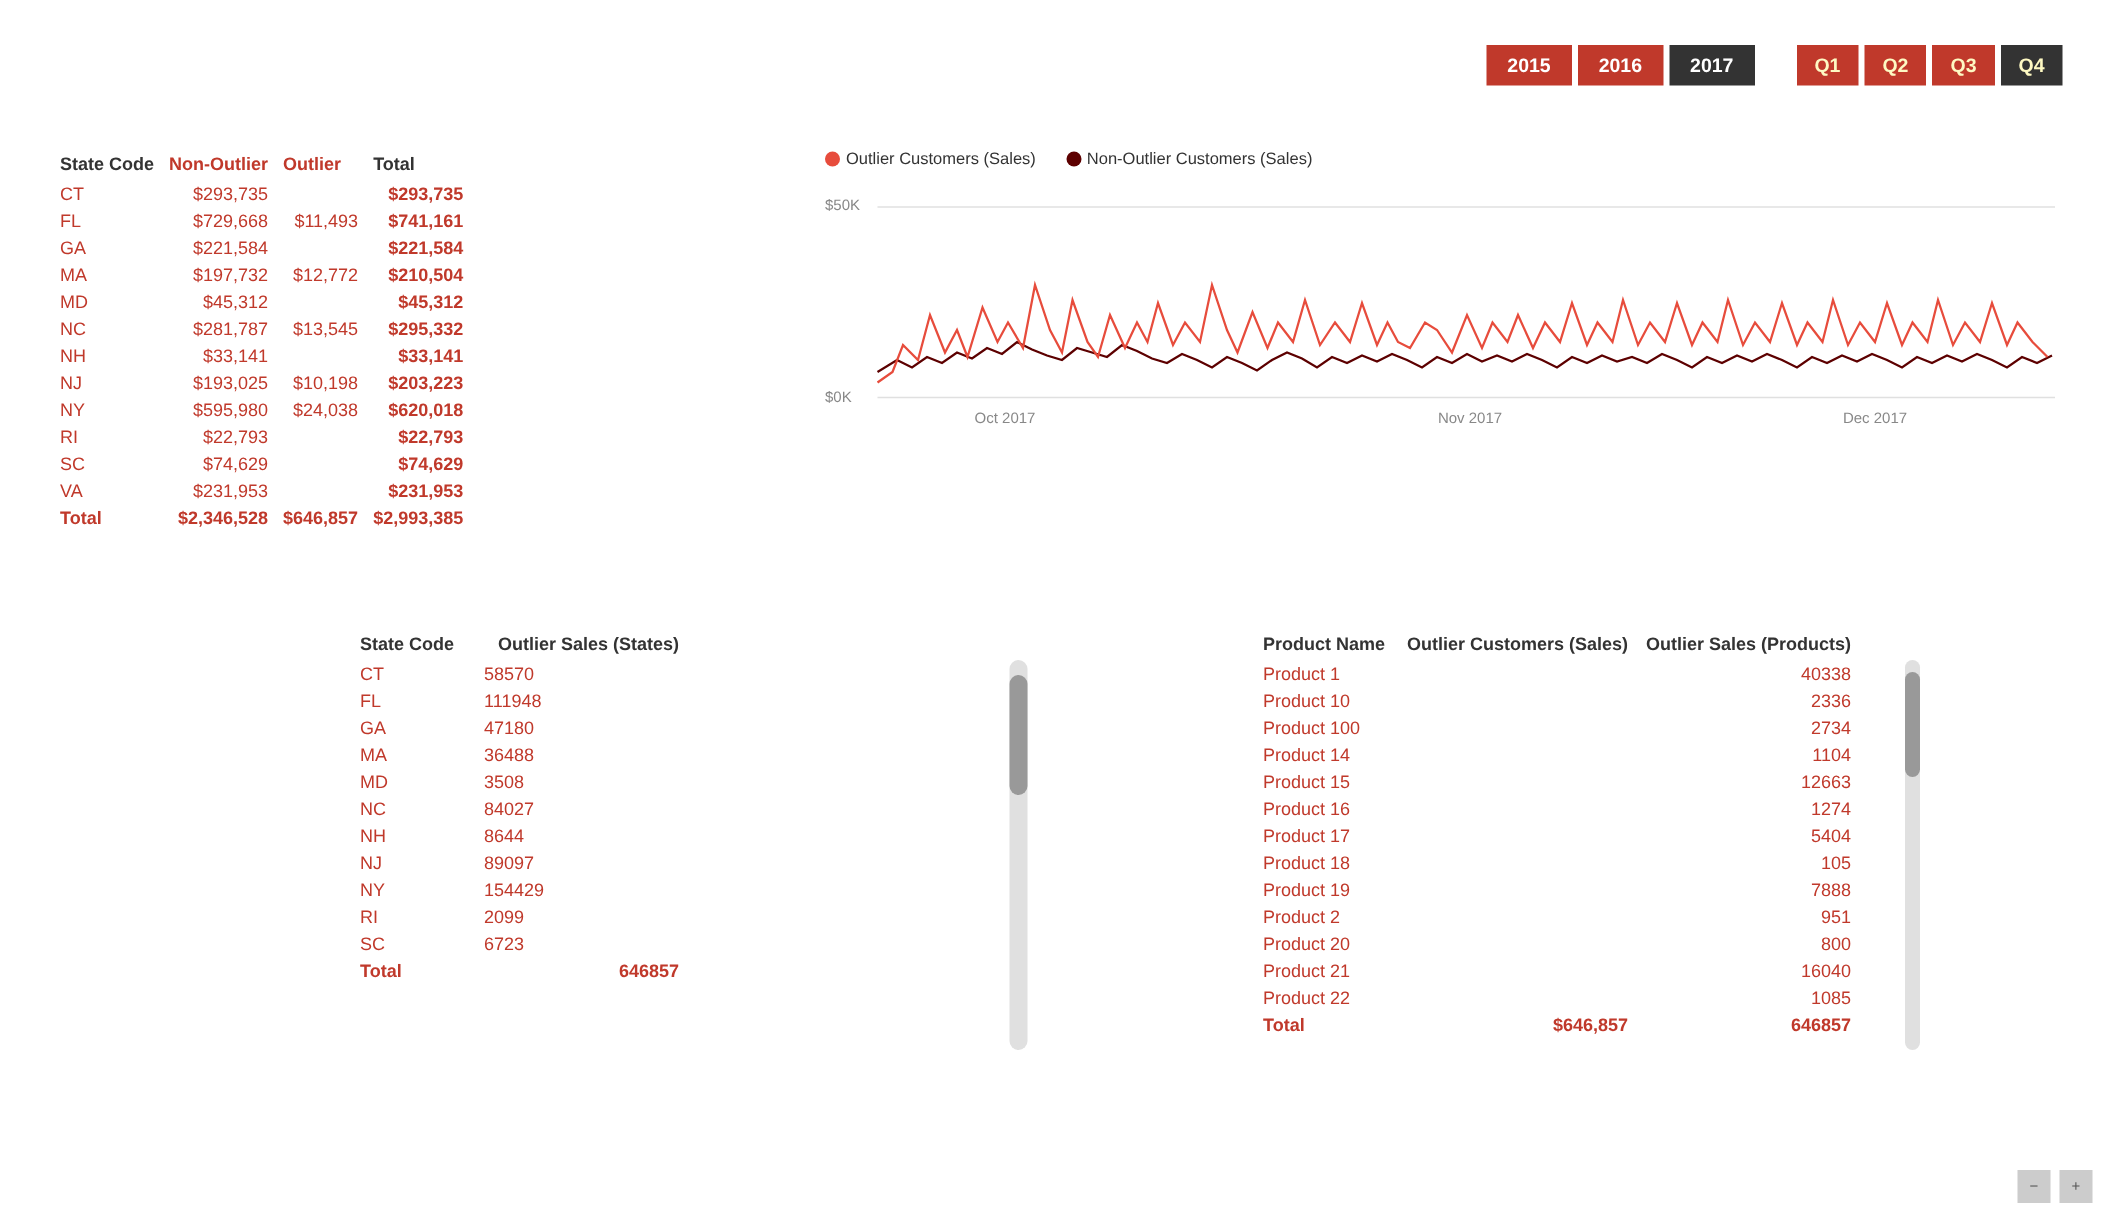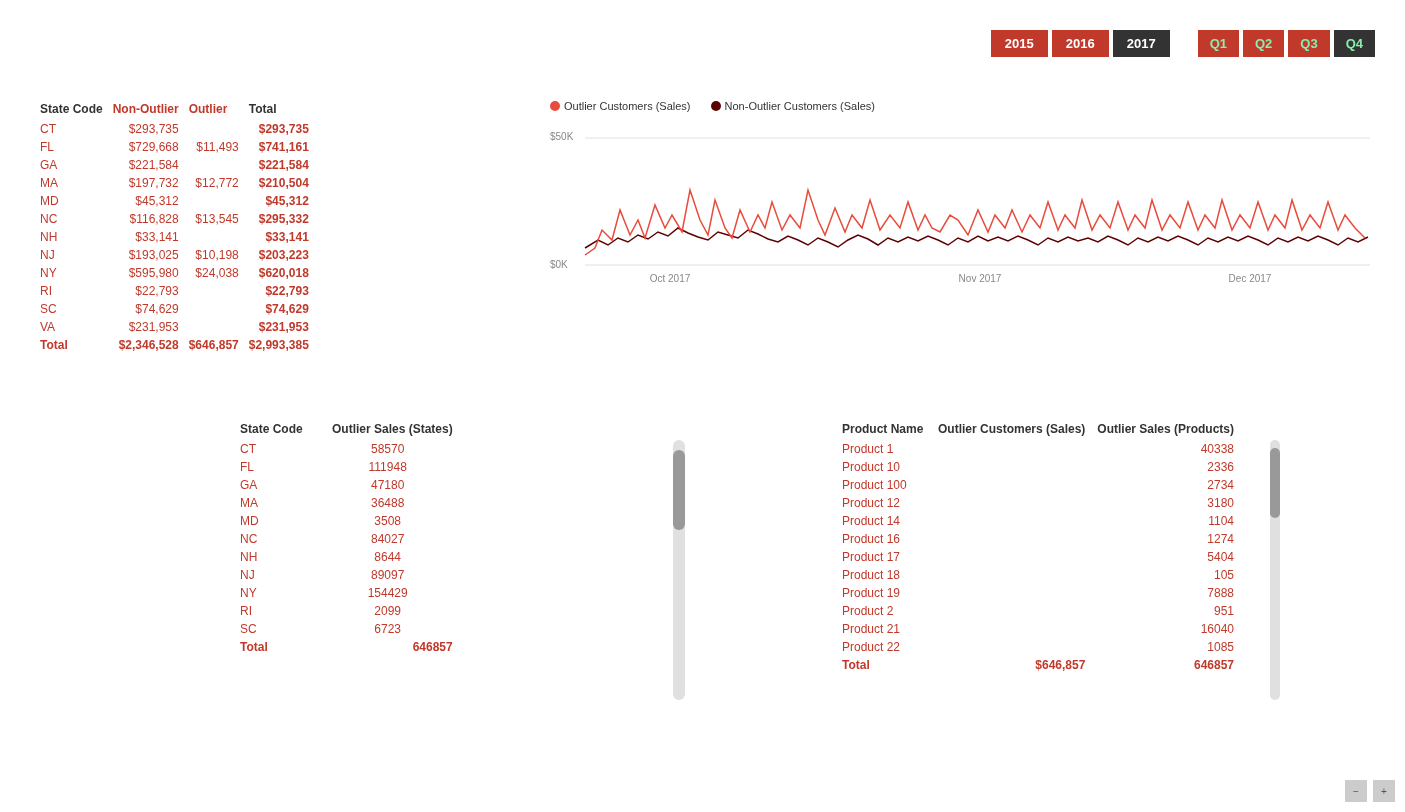--- a/index.html
+++ b/index.html
@@ -4,21 +4,21 @@
   <style>
     * { box-sizing: border-box; margin: 0; padding: 0; }
     body { font-family: 'Segoe UI', Arial, sans-serif; background: #fff; font-size: 12px; color: #333; width: 1405px; height: 812px; overflow: hidden; position: relative; }
 
     
     .top-bar { position: absolute; top: 30px; right: 30px; display: flex; align-items: center; gap: 4px; justify-content: space-between; }
     .year-btn { padding: 6px 14px; font-size: 13px; font-weight: 600; border: none; cursor: pointer; color: #fff; }
     .year-btn.active { background: #333; }
     .year-btn.inactive { background: #c0392b; }
     .quarter-separator { width: 20px; }
-    .quarter-btn { padding: 6px 12px; font-size: 13px; font-weight: 600; border: none; cursor: pointer; color: #86efac; }
+    .quarter-btn { padding: 6px 12px; font-size: 13px; font-weight: 600; border: none; cursor: pointer; color: #fef9c3; }
     .quarter-btn.active { background: #333; }
     .quarter-btn.inactive { background: #c0392b; }
 
     
     .table-top-left { position: absolute; top: 100px; left: 40px; }
     .table-top-left table { border-collapse: collapse; }
     .table-top-left th { font-weight: 600; color: #333; padding: 2px 10px 4px 0; text-align: left; font-size: 12px; }
     .table-top-left th.red { color: #c0392b; }
     .table-top-left td { padding: 2px 10px 2px 0; font-size: 12px; text-align: right; white-space: nowrap; }
     .table-top-left td.state { text-align: left; color: #c0392b; }
@@ -33,21 +33,21 @@
     .legend-dot { width: 10px; height: 10px; border-radius: 50%; display: inline-block; margin-right: 4px; }
     .legend-item { display: flex; align-items: center; }
     .chart-svg-container { width: 100%; height: 170px; position: relative; }
 
     
     .table-bottom-left { position: absolute; top: 420px; left: 240px; }
     .table-bottom-left table { border-collapse: collapse; }
     .table-bottom-left th { font-weight: 600; color: #333; padding: 2px 20px 4px 0; text-align: left; font-size: 12px; }
     .table-bottom-left td { padding: 2px 20px 2px 0; font-size: 12px; }
     .table-bottom-left td.state { color: #c0392b; }
-    .table-bottom-left td.num { text-align: center; color: #c0392b; }
+    .table-bottom-left td.num { text-align: left; color: #c0392b; }
     .table-bottom-left tr.total-row td { font-weight: 700; color: #c0392b; }
 
     
     .scrollbar-mid { position: absolute; top: 440px; left: 673px; width: 12px; height: 260px; background: #e0e0e0; border-radius: 6px; }
     .scrollbar-mid-thumb { position: absolute; top: 10px; left: 0; width: 12px; height: 80px; background: #999; border-radius: 6px; }
 
     
     .table-bottom-right { position: absolute; top: 420px; left: 842px; width: 400px; }
     .table-bottom-right table { border-collapse: collapse; width: 100%; }
     .table-bottom-right th { font-weight: 600; color: #333; padding: 2px 8px 4px 0; text-align: left; font-size: 12px; white-space: nowrap; }
@@ -115,21 +115,21 @@
         <td class="total-val">$210,504</td>
       </tr>
       <tr>
         <td class="state">MD</td>
         <td class="non-outlier">$45,312</td>
         <td class="outlier"></td>
         <td class="total-val">$45,312</td>
       </tr>
       <tr>
         <td class="state">NC</td>
-        <td class="non-outlier">$116,828</td>
+        <td class="non-outlier">$281,787</td>
         <td class="outlier">$13,545</td>
         <td class="total-val">$295,332</td>
       </tr>
       <tr>
         <td class="state">NH</td>
         <td class="non-outlier">$33,141</td>
         <td class="outlier"></td>
         <td class="total-val">$33,141</td>
       </tr>
       <tr>
@@ -287,30 +287,30 @@
         <td class="product">Product 10</td>
         <td class="num"></td>
         <td class="num">2336</td>
       </tr>
       <tr>
         <td class="product">Product 100</td>
         <td class="num"></td>
         <td class="num">2734</td>
       </tr>
       <tr>
-        <td class="product">Product 12</td>
-        <td class="num"></td>
-        <td class="num">3180</td>
-      </tr>
-      <tr>
         <td class="product">Product 14</td>
         <td class="num"></td>
         <td class="num">1104</td>
       </tr>
       <tr>
+        <td class="product">Product 15</td>
+        <td class="num"></td>
+        <td class="num">12663</td>
+      </tr>
+      <tr>
         <td class="product">Product 16</td>
         <td class="num"></td>
         <td class="num">1274</td>
       </tr>
       <tr>
         <td class="product">Product 17</td>
         <td class="num"></td>
         <td class="num">5404</td>
       </tr>
       <tr>
@@ -320,20 +320,25 @@
       </tr>
       <tr>
         <td class="product">Product 19</td>
         <td class="num"></td>
         <td class="num">7888</td>
       </tr>
       <tr>
         <td class="product">Product 2</td>
         <td class="num"></td>
         <td class="num">951</td>
+      </tr>
+      <tr>
+        <td class="product">Product 20</td>
+        <td class="num"></td>
+        <td class="num">800</td>
       </tr>
       <tr>
         <td class="product">Product 21</td>
         <td class="num"></td>
         <td class="num">16040</td>
       </tr>
       <tr>
         <td class="product">Product 22</td>
         <td class="num"></td>
         <td class="num">1085</td>

